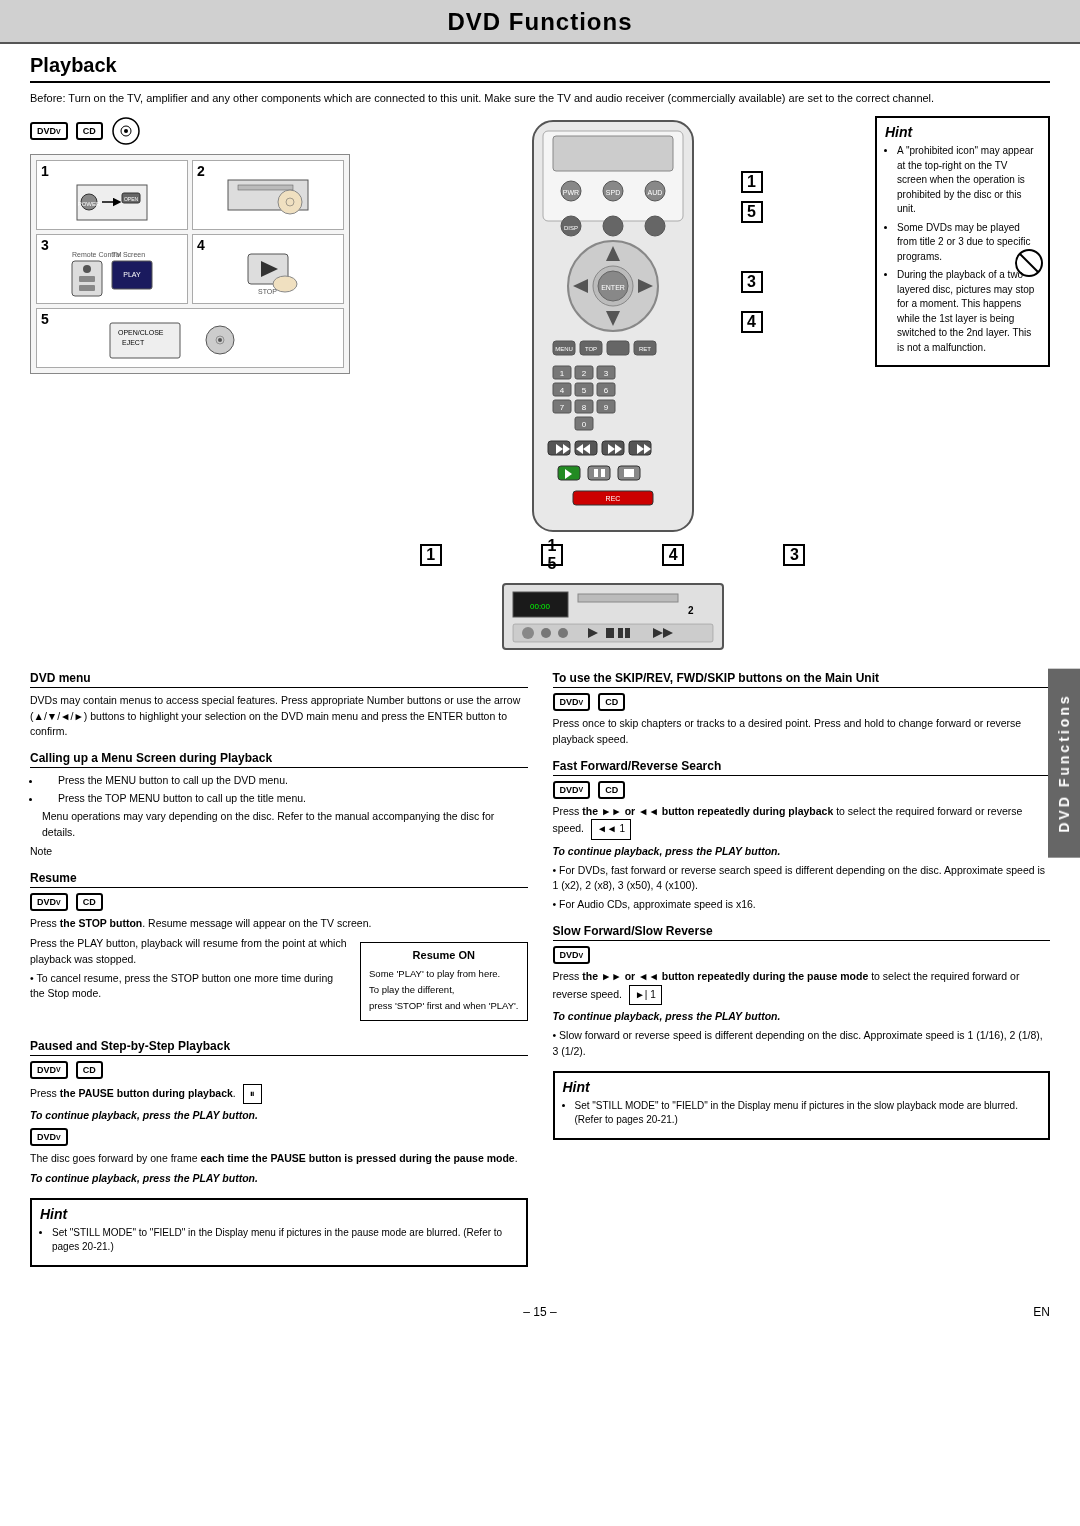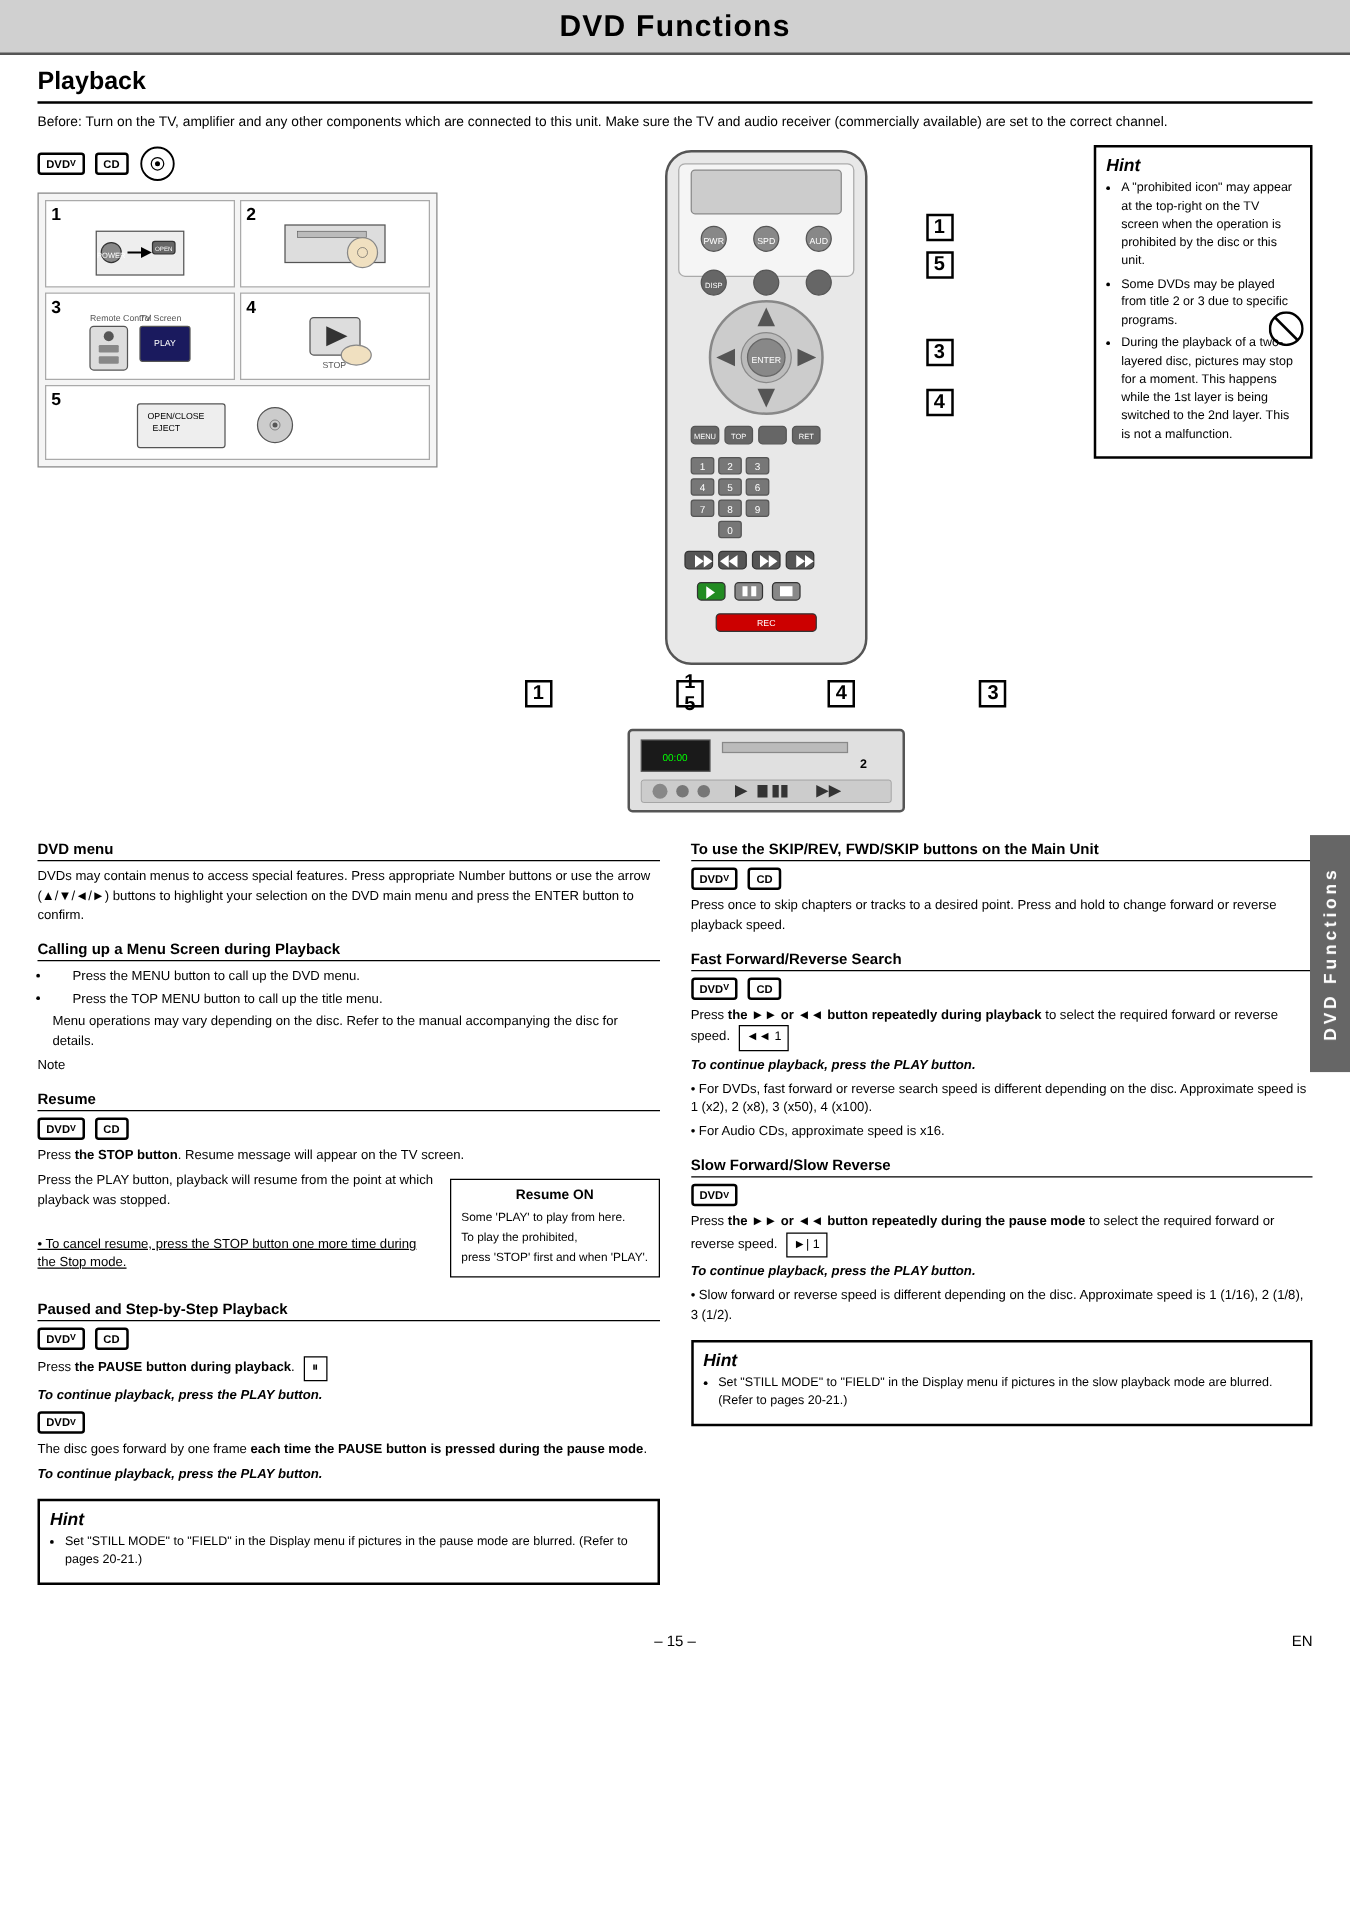--- a/index.html
+++ b/index.html
@@ -565,26 +565,26 @@
           </span>
           <span class="dvd-badge">
             <span style="font-size:9px;font-weight:bold;">CD</span>
           </span>
         </div>
         <div class="subsection-body">
           <p>Press <strong>the STOP button</strong>. Resume message will appear on the TV screen.</p>
           <div style="display:flex; gap:10px; align-items:flex-start; margin:5px 0;">
             <div style="flex:1;">
               <p>Press the PLAY button, playback will resume from the point at which playback was stopped.</p>
-              <p style="margin-top:20px;text-decoration:underline;">• To cancel resume, press the STOP button one more time during the Stop mode.</p>
+              <p style="margin-top:4px;">• To cancel resume, press the STOP button one more time during the Stop mode.</p>
             </div>
             <div class="resume-box">
               <div class="resume-title">Resume ON</div>
               <p>Some 'PLAY' to play from here.</p>
-              <p>To play the prohibited,</p>
+              <p>To play the different,</p>
               <p>press 'STOP' first and when 'PLAY'.</p>
             </div>
           </div>
         </div>
       </div>
 
       <div class="subsection">
         <div class="subsection-title">Paused and Step-by-Step Playback</div>
         <div class="icons-row" style="margin-bottom:5px;">
           <span class="dvd-badge">

